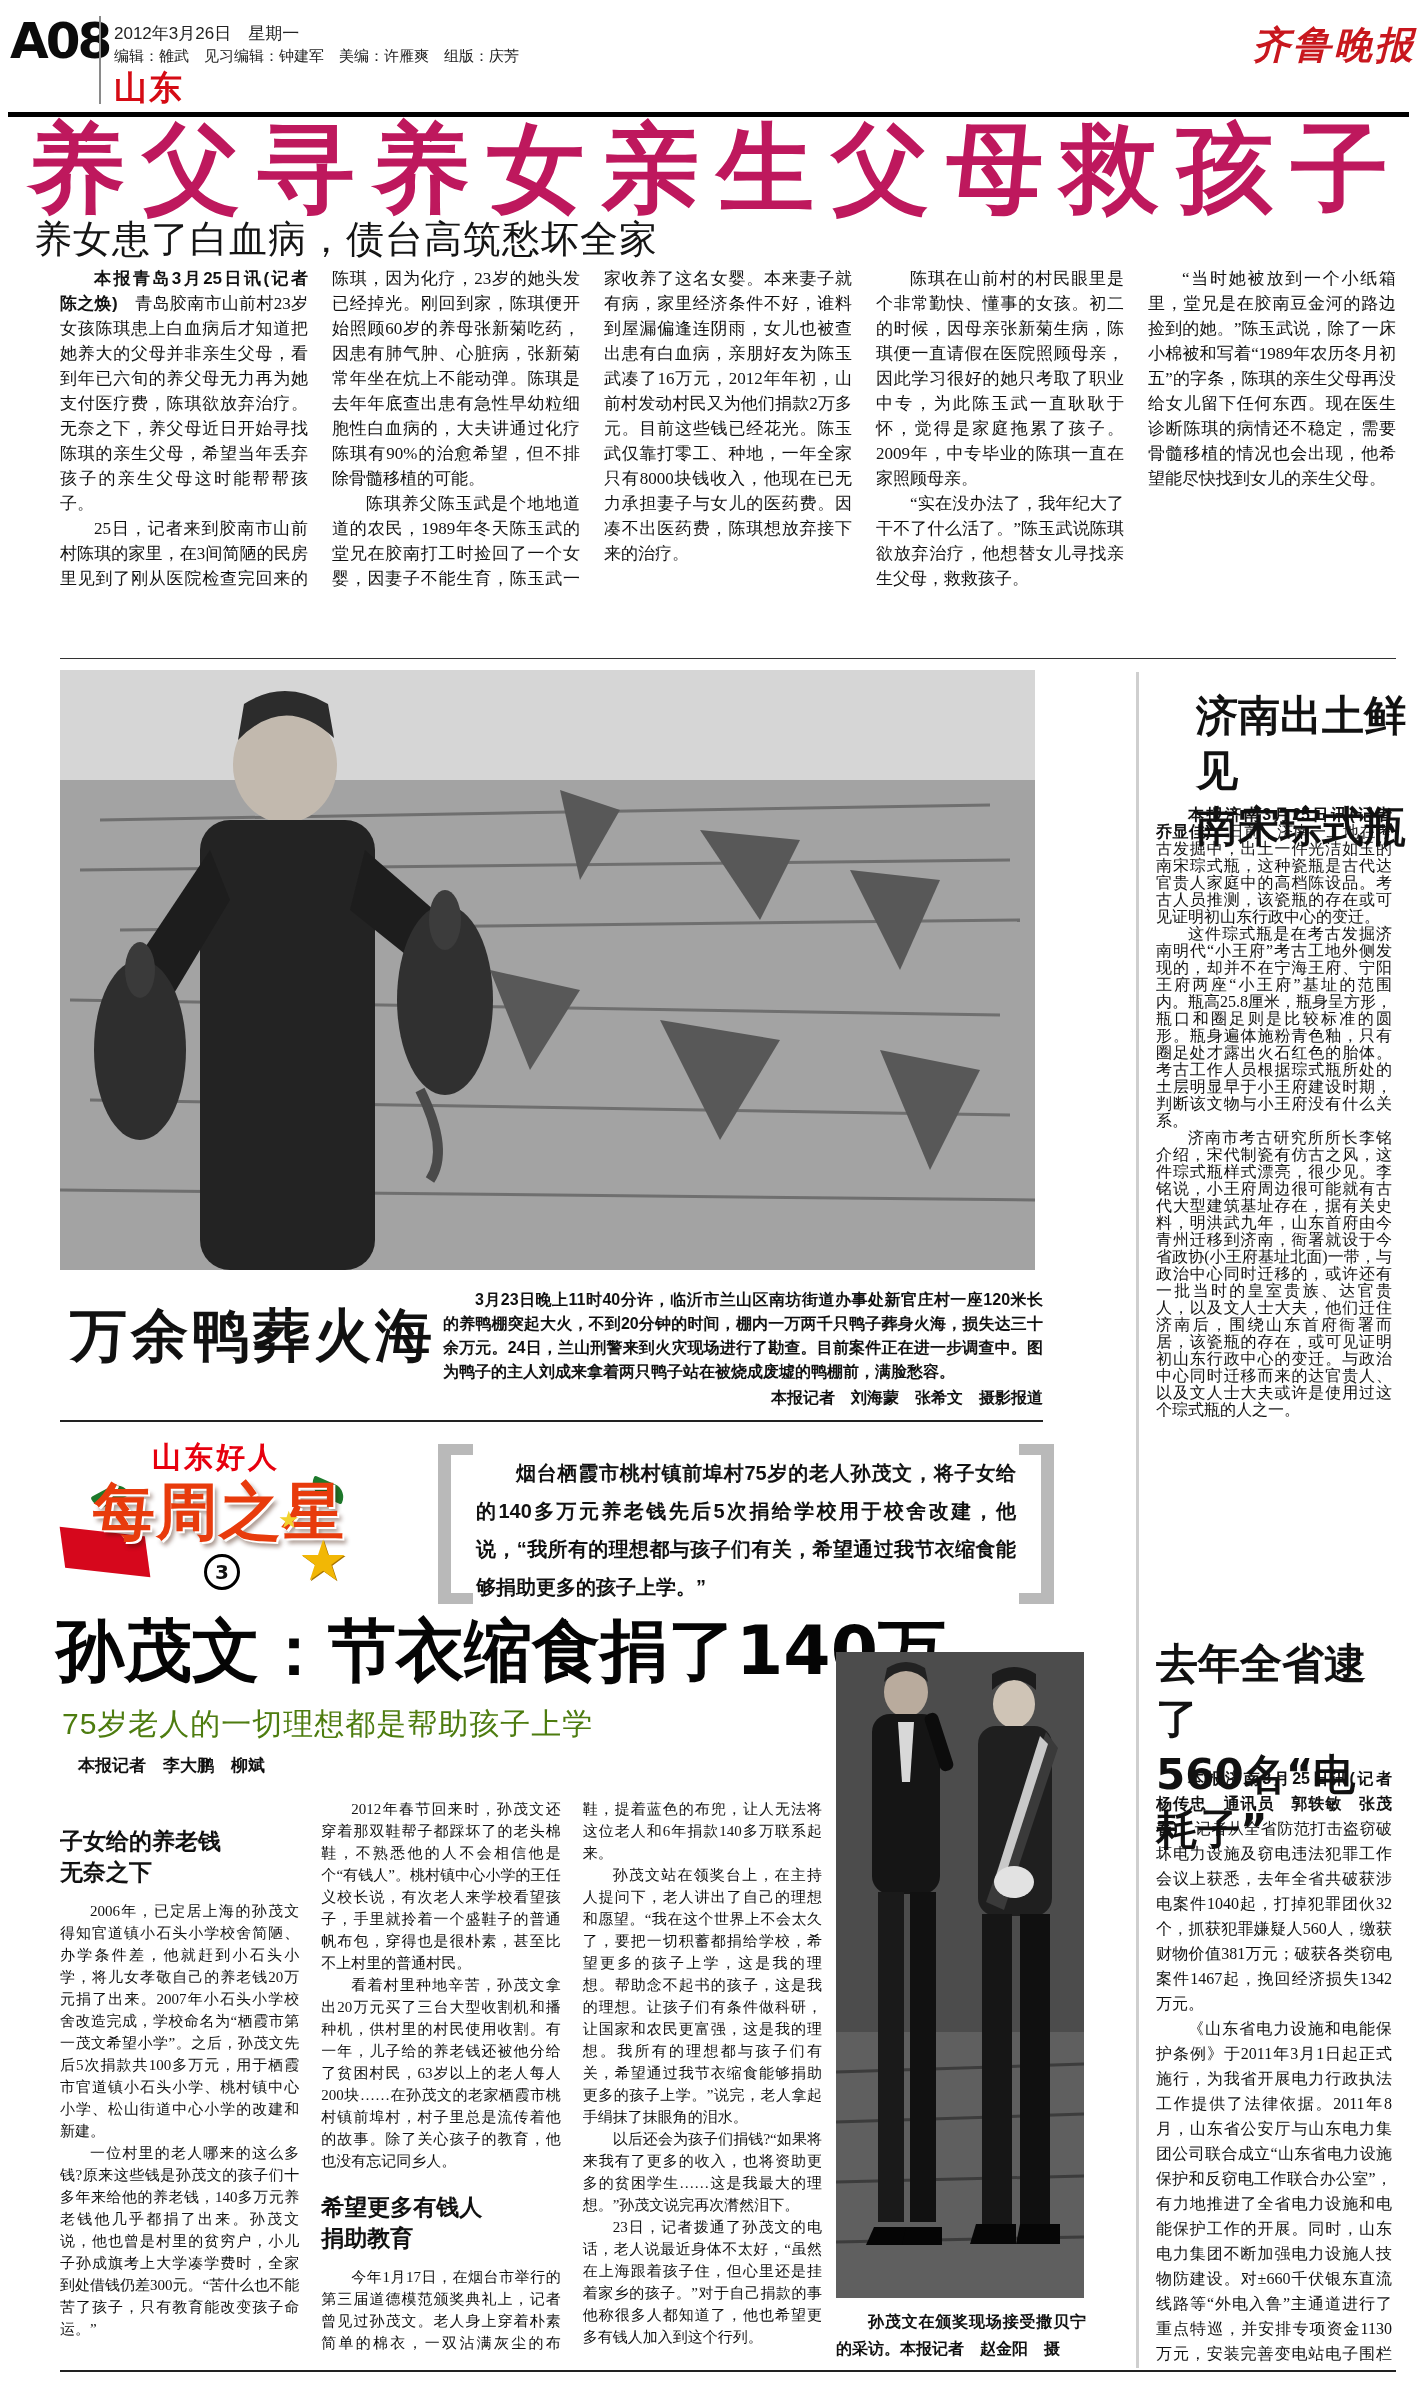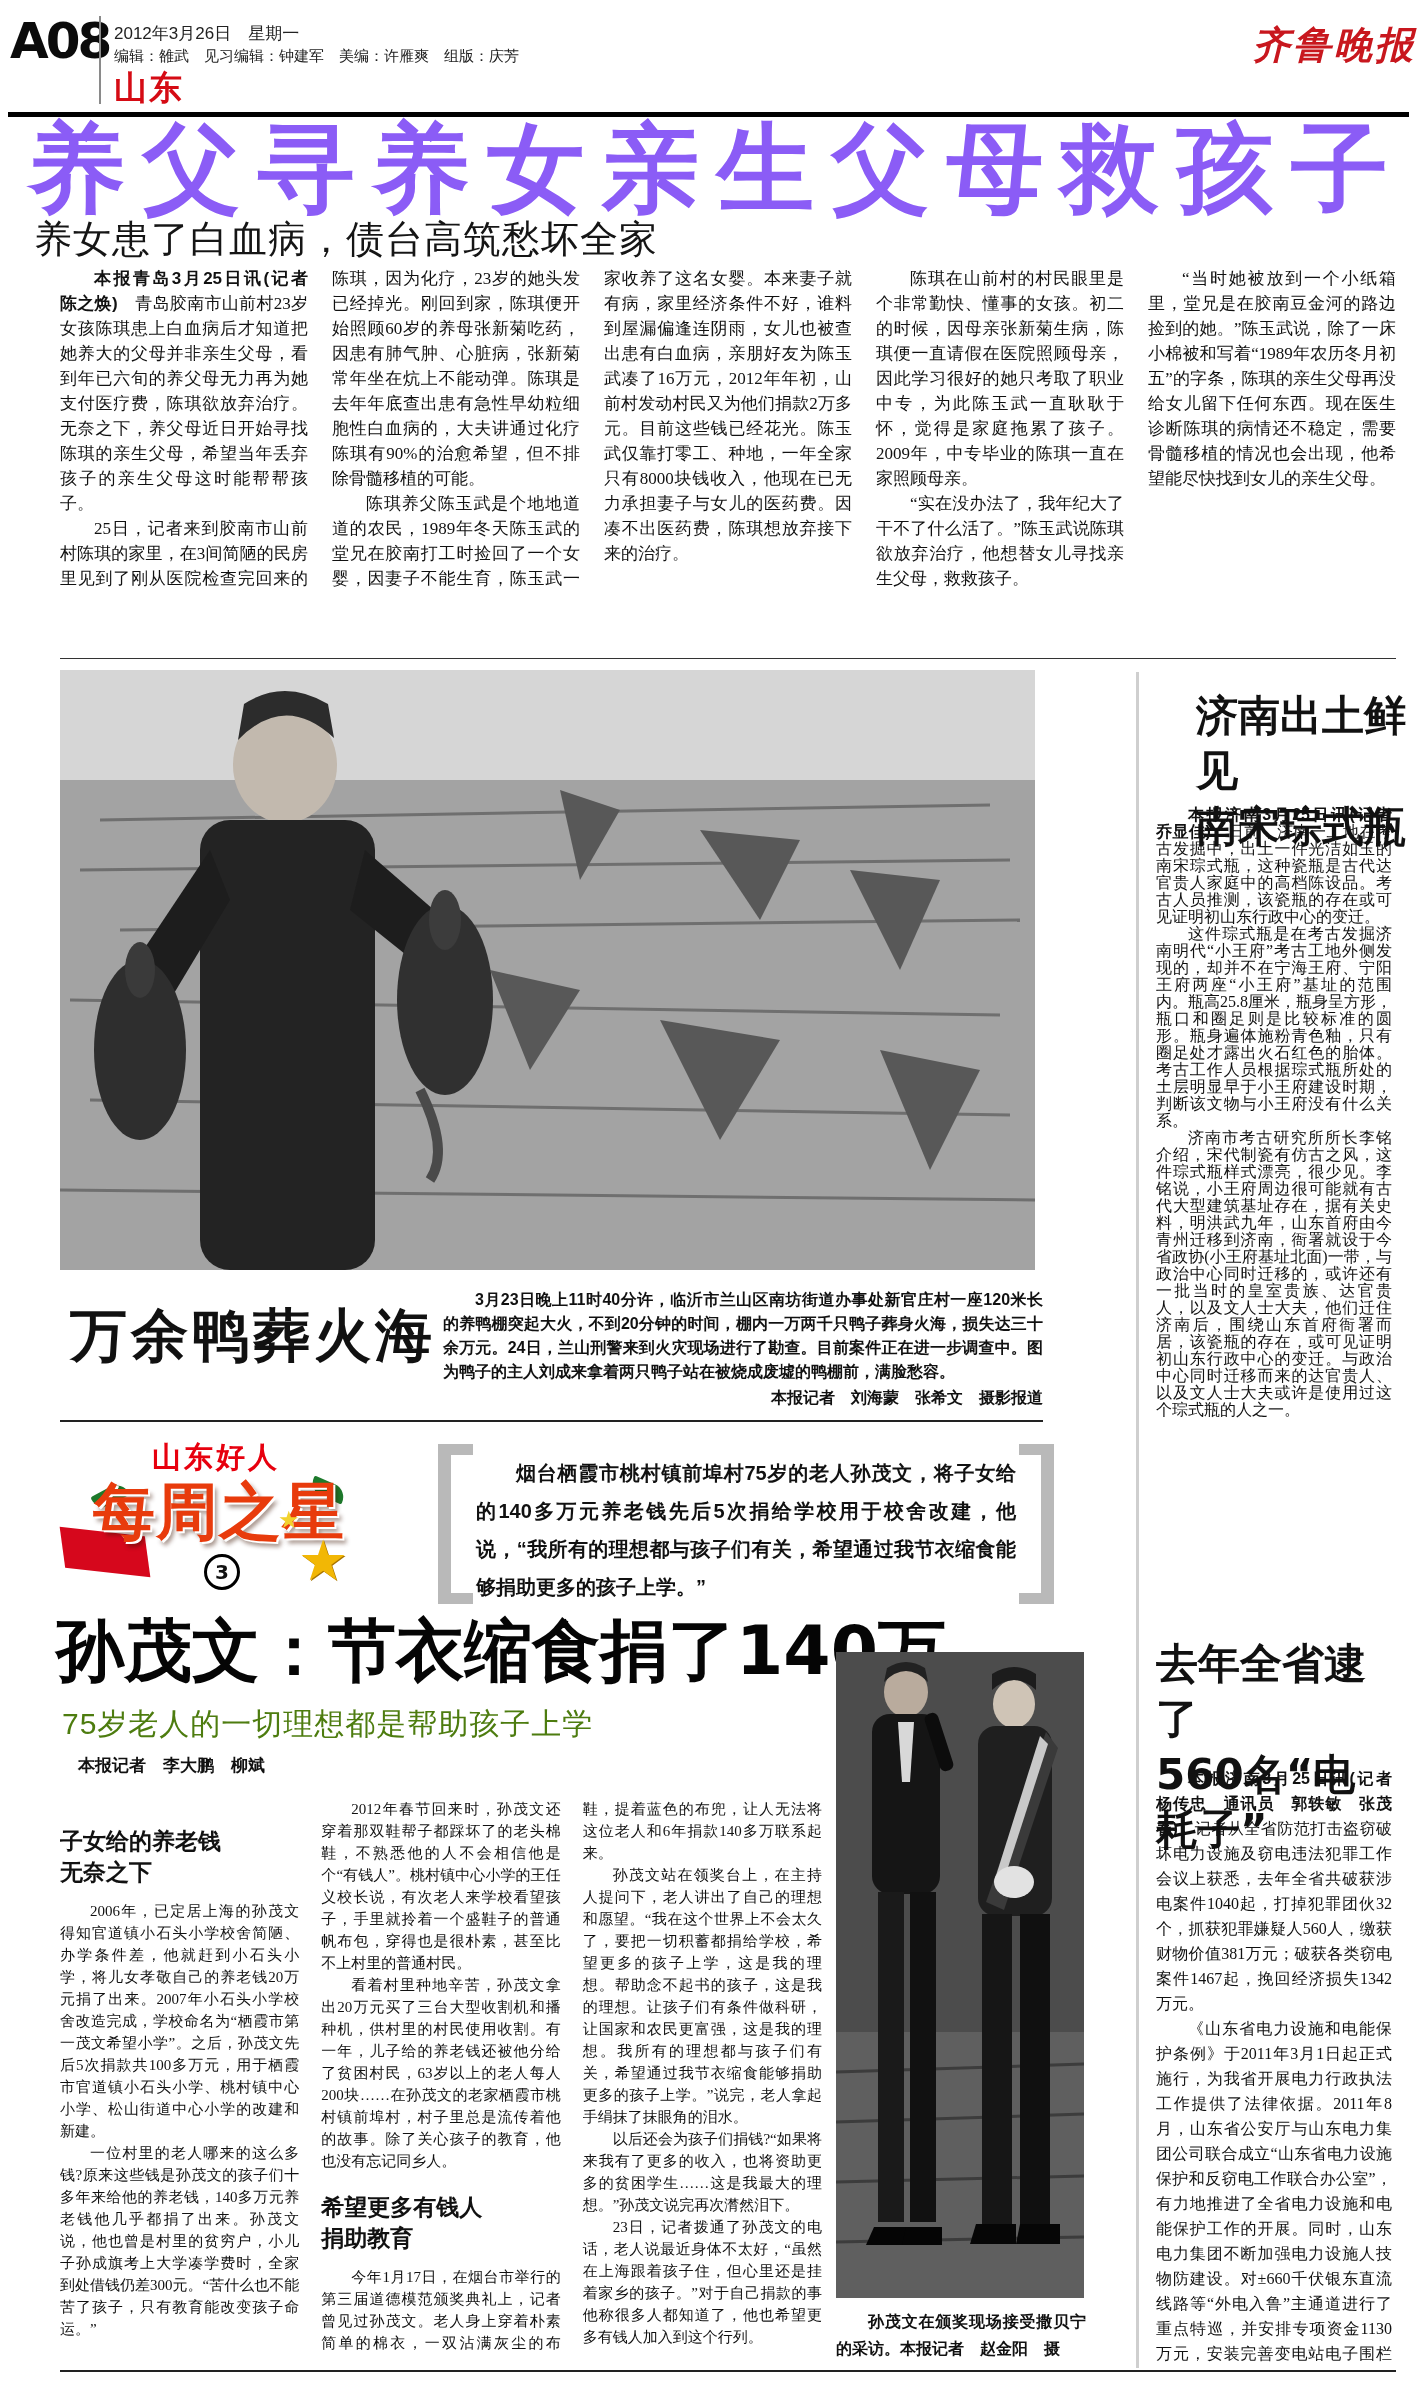--- a/index.html
+++ b/index.html
@@ -12,21 +12,21 @@
   .page-no{left:10px;top:12px;font-size:50px;font-weight:900;letter-spacing:-3px;color:#0b0b0b;
            font-family:"DejaVu Sans","Liberation Sans",sans-serif;}
   .hdr-divider{left:99px;top:16px;width:2px;height:88px;background:#8a8a8a;}
   .hdr-date{left:114px;top:22px;font-size:17px;color:#222;}
   .hdr-editors{left:114px;top:47px;font-size:15px;color:#222;}
   .hdr-section{left:114px;top:66px;font-size:33px;font-weight:900;color:#d50b14;letter-spacing:2px;}
   .masthead{left:1252px;top:20px;font-size:38px;font-weight:bold;color:#c8171e;font-style:italic;letter-spacing:3px;}
   .top-rule{left:8px;top:112px;width:1401px;height:5px;background:#000;}
 
   
-  .h1{left:28px;top:120px;width:1360px;font-size:97px;font-weight:900;line-height:1.0;color:#8b5cf6;
+  .h1{left:28px;top:120px;width:1360px;font-size:97px;font-weight:900;line-height:1.0;color:#be185d;
       text-align:justify;text-align-last:justify;letter-spacing:0;}
   .h1sub{left:34px;top:214px;width:1200px;font-size:38px;font-weight:400;color:#151515;letter-spacing:1px;}
   .lead-body{left:60px;top:266px;width:1336px;height:388px;column-count:5;column-gap:24px;
              font-size:17px;line-height:25px;text-align:justify;overflow:hidden;}
   .lead-body p,.sb-body p,.bottom-body p{margin:0;text-indent:2em;}
   .dateline{font-weight:bold;font-family:"Liberation Sans","DejaVu Sans",sans-serif;}
   .mid-rule{left:60px;top:658px;width:1336px;height:1px;background:#333;}
 
   
   .photo1{left:60px;top:670px;width:975px;height:600px;background:#b9b9b9;overflow:hidden;}

